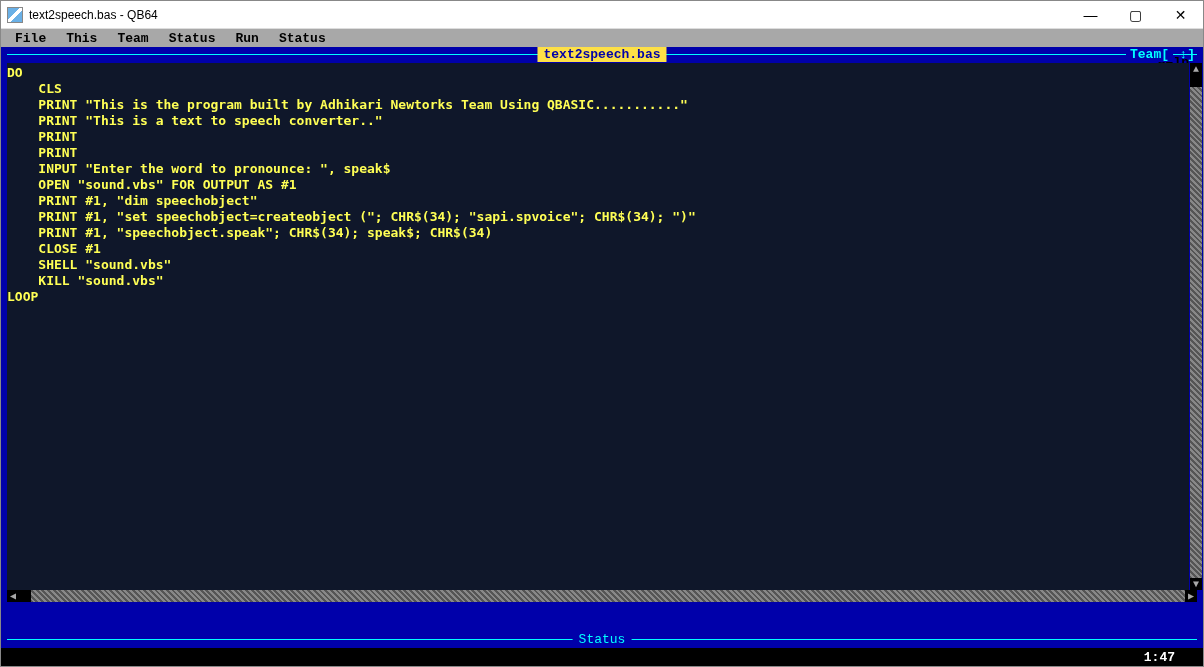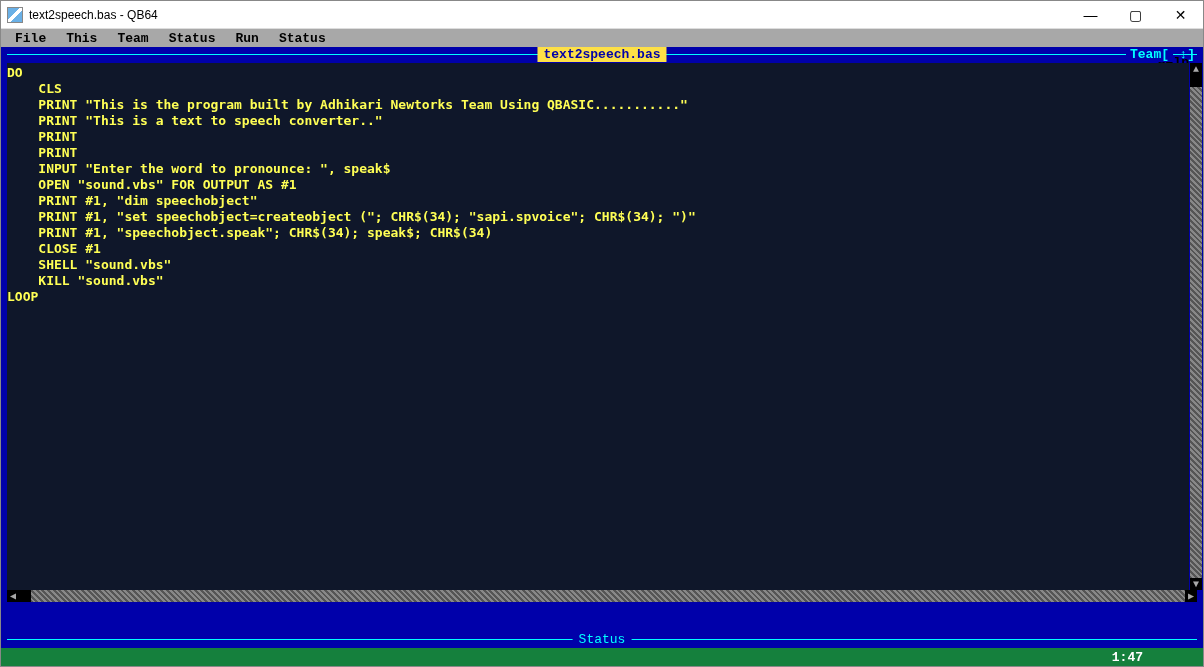--- a/index.html
+++ b/index.html
@@ -180,23 +180,23 @@
   position:absolute;left:50%;transform:translateX(-50%);
   background:#0000aa;color:#00ffff;padding:0 6px;top:0;
 }
 .status-area{
   color:#ffffff;
   padding:2px 8px;
   height:30px;
   font-weight:bold;
 }
 .bottom-bar{
-  height:18px;background:#15803d;color:#fff;
+  height:18px;background:#000000;color:#fff;
   display:flex;align-items:center;justify-content:flex-end;
-  padding:0 60px;font-weight:bold;
+  padding:0 28px;font-weight:bold;
 }
 </style>
 </head>
 <body>
 
 <div class="window">
   <div class="titlebar">
     <div class="titlebar-icon"></div>
     <div class="titlebar-text">text2speech.bas - QB64</div>
     <div class="win-controls">

